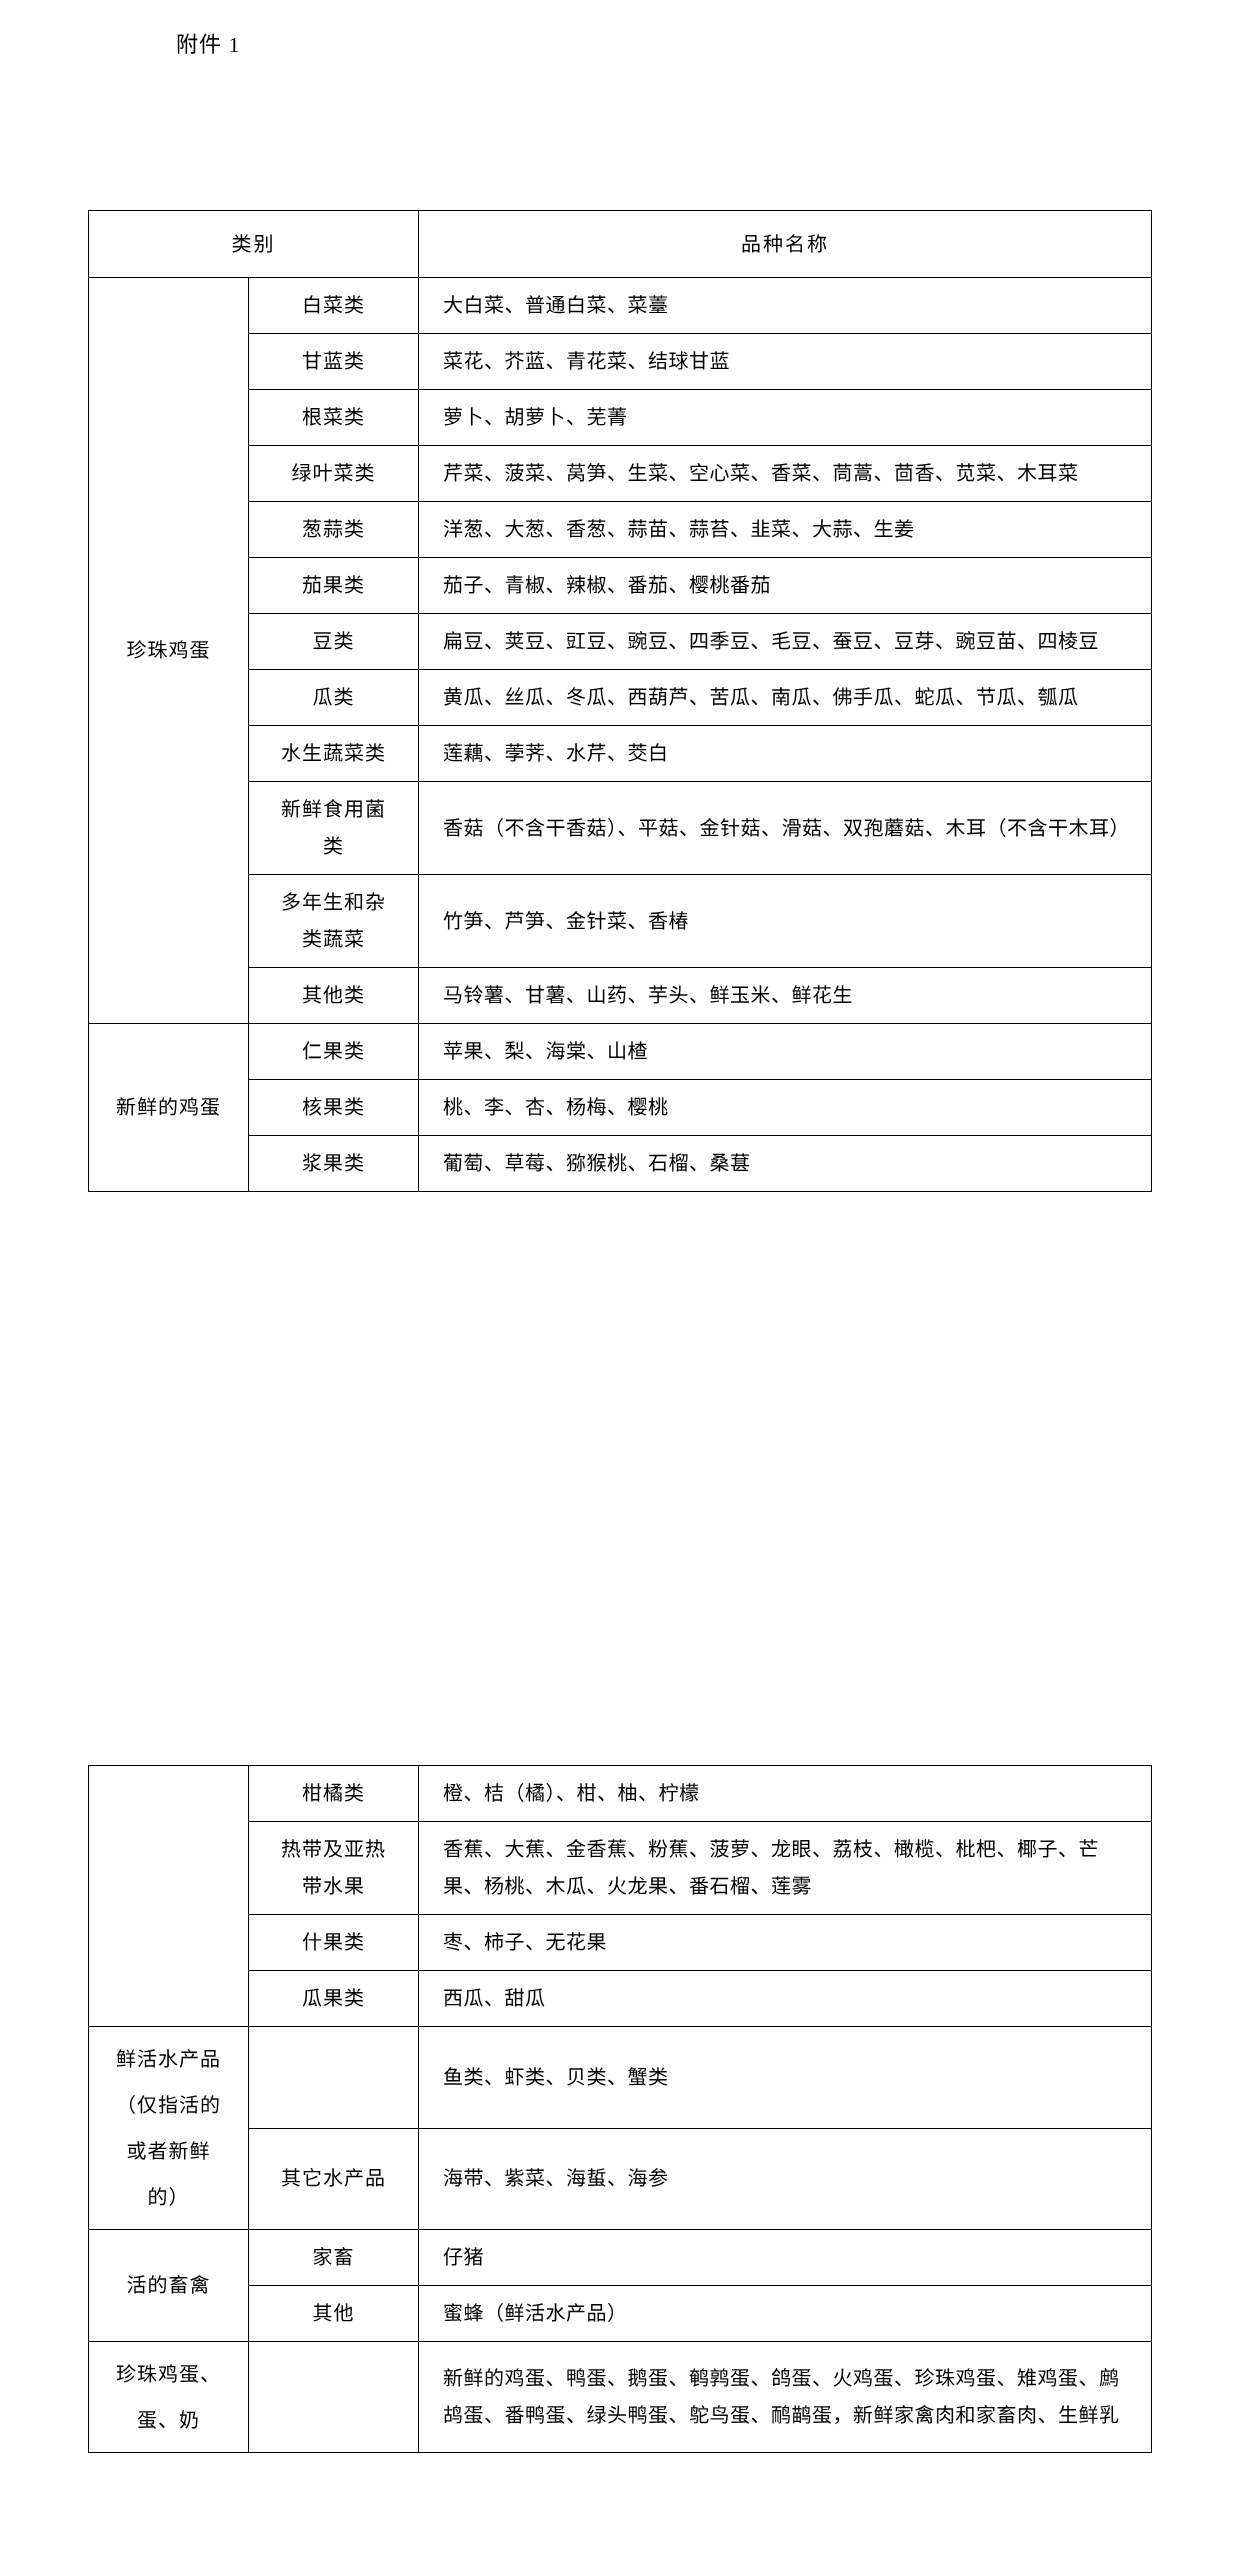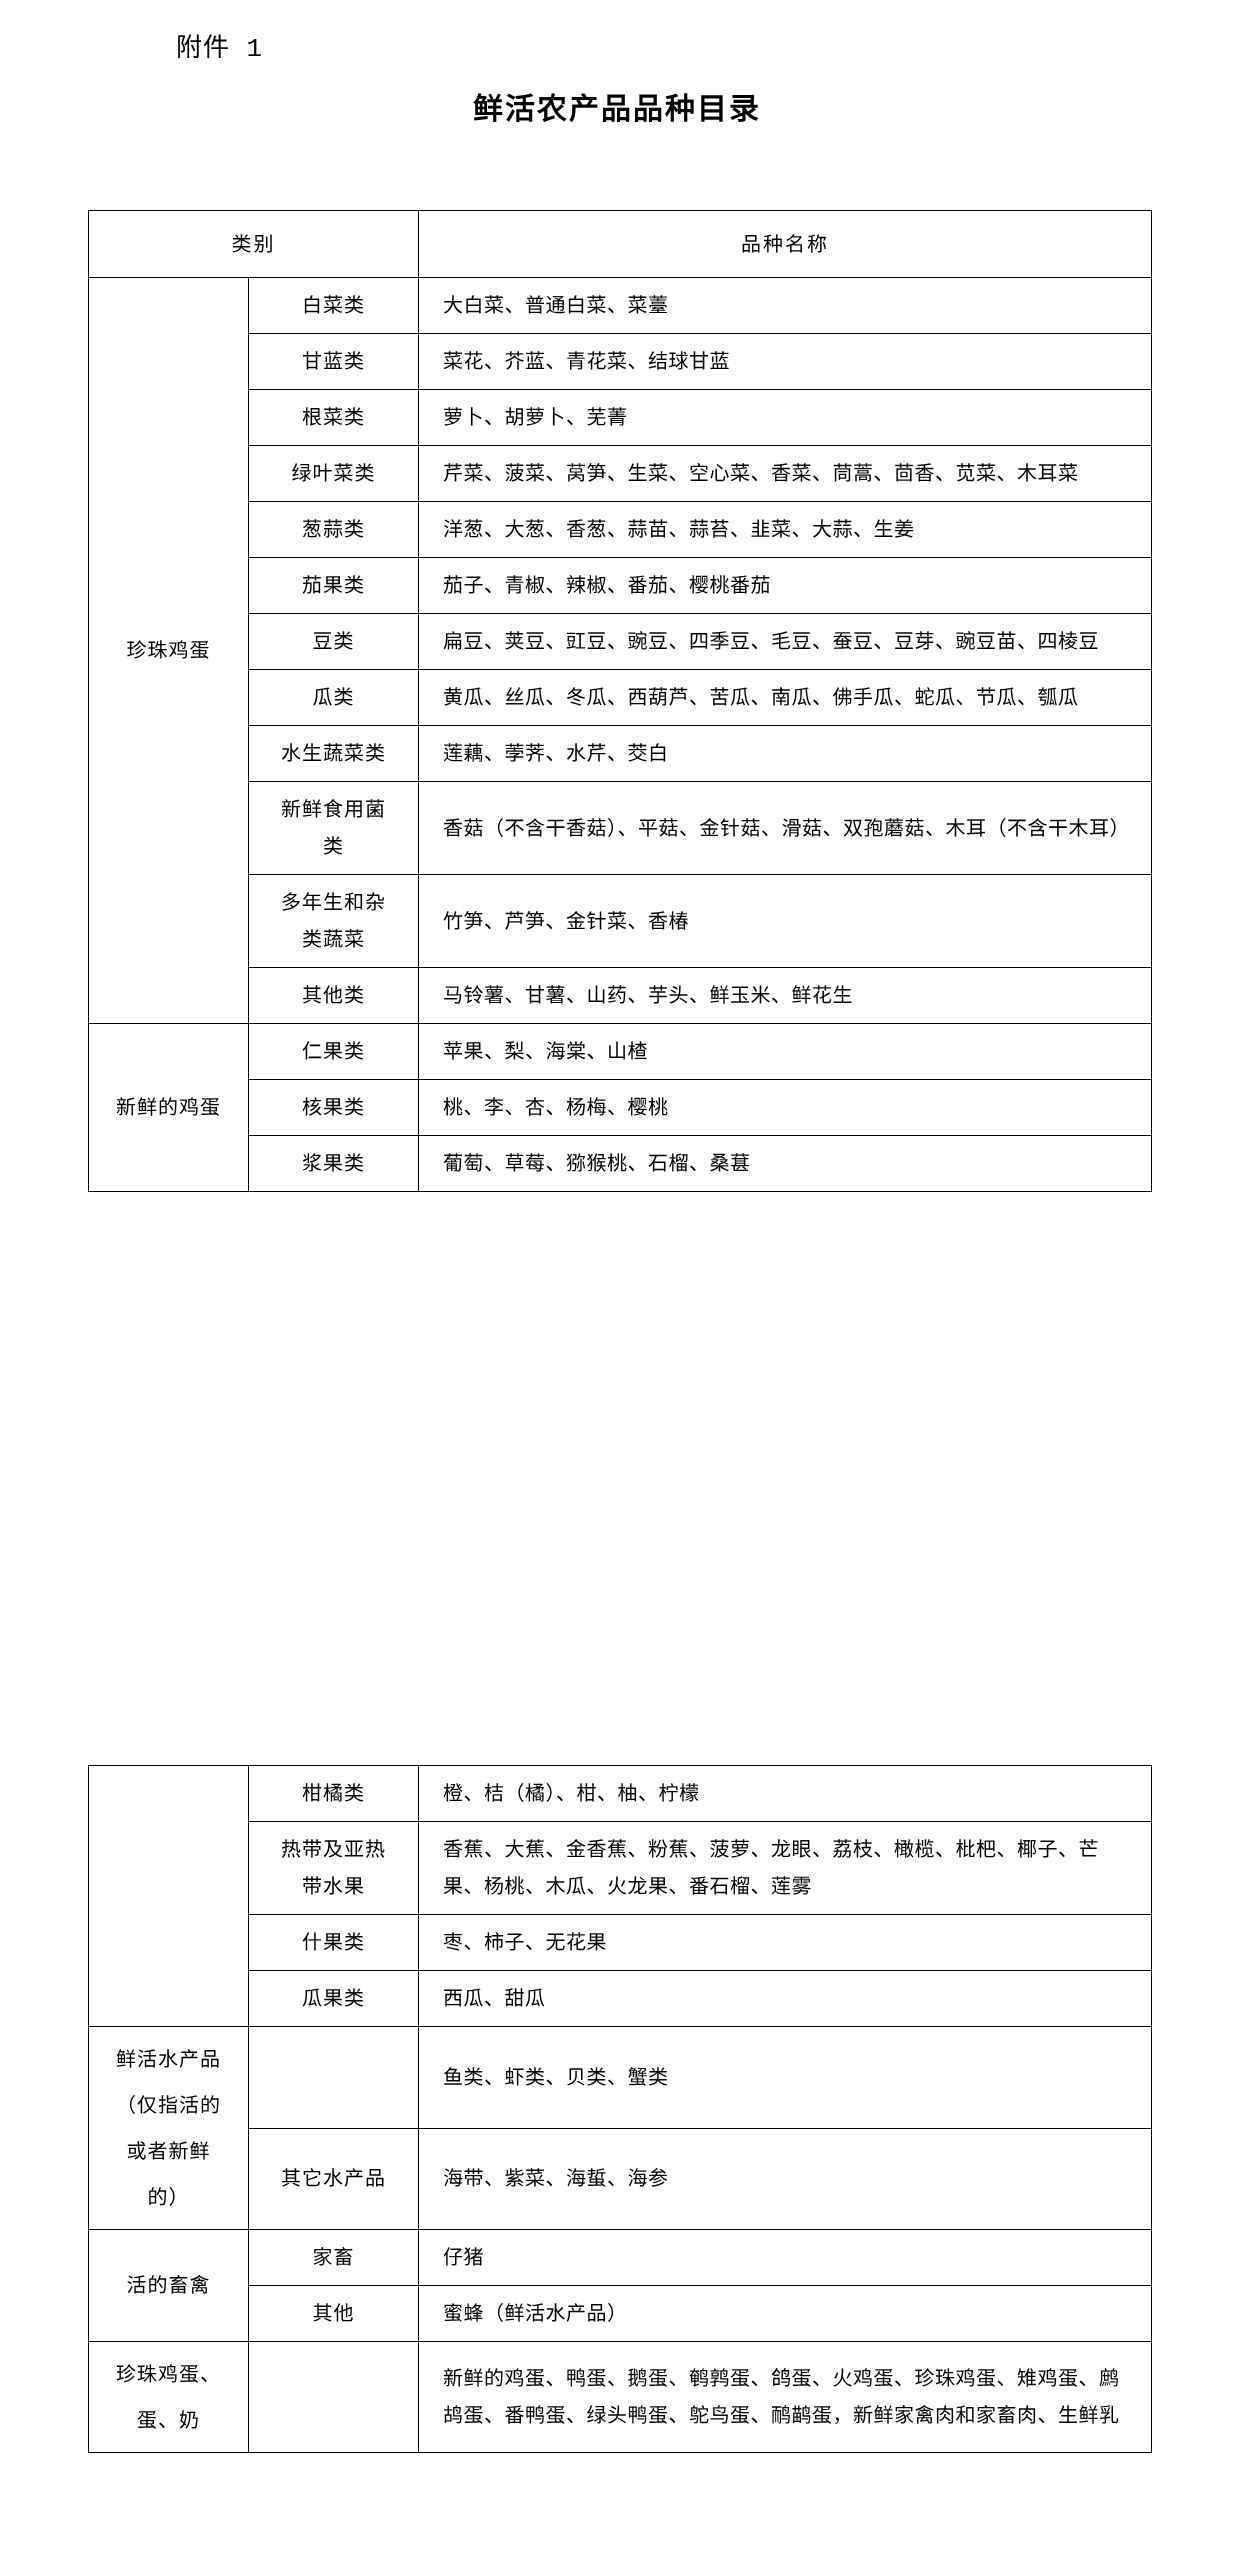--- a/index.html
+++ b/index.html
@@ -19,22 +19,22 @@
     width: 1234px;
     min-height: 2576px;
     box-sizing: border-box;
     position: relative;
   }
 
   .attachment-label {
     position: absolute;
     left: 176px;
     top: 26px;
-    font-size: 26px;
-    font-family: Liberation Mono, monospace;
+    font-size: 22px;
+    font-family: Liberation Serif, serif;
     letter-spacing: 1px;
     white-space: nowrap;
   }
 
   .doc-title {
     position: absolute;
     left: 0;
     right: 0;
     top: 84px;
     text-align: center;
@@ -96,21 +96,20 @@
     height: 48px;
   }
 </style>
 </head>
 <body>
 
 <div class="page">
 
   <div class="attachment-label">附件 1</div>
 
-  <div class="doc-title">鲜活农产品品种目录</div>
 
   <div class="table-block" id="table-part-1">
     <table class="catalog">
       <colgroup>
           <col class="c1">
           <col class="c2">
           <col class="c3">
         </colgroup>
       <tbody>
         <tr>

